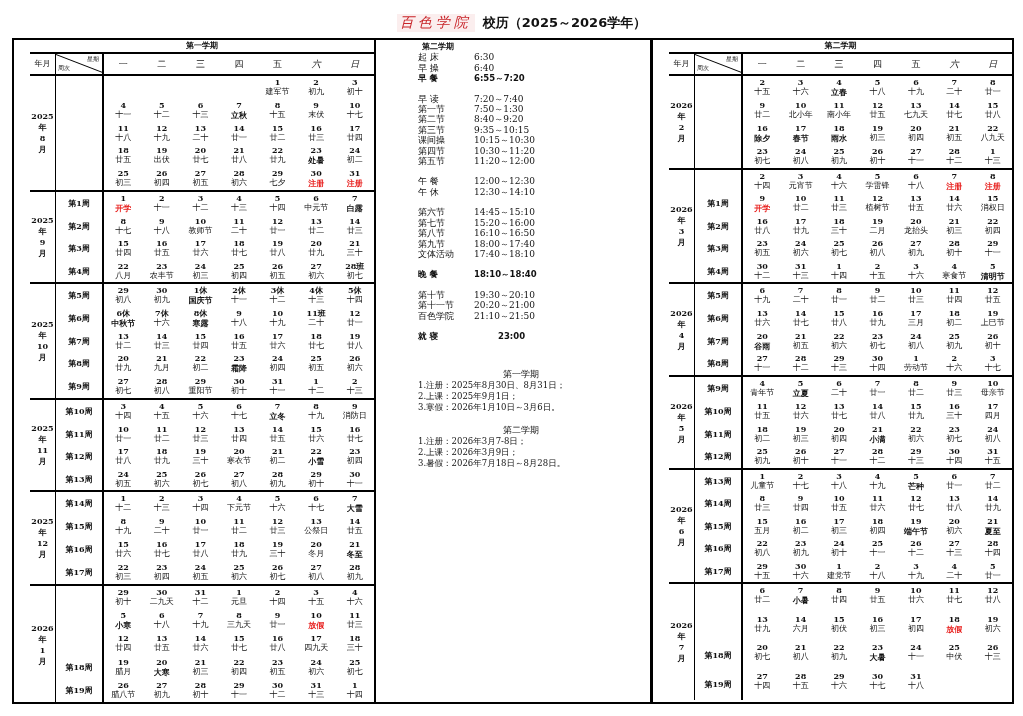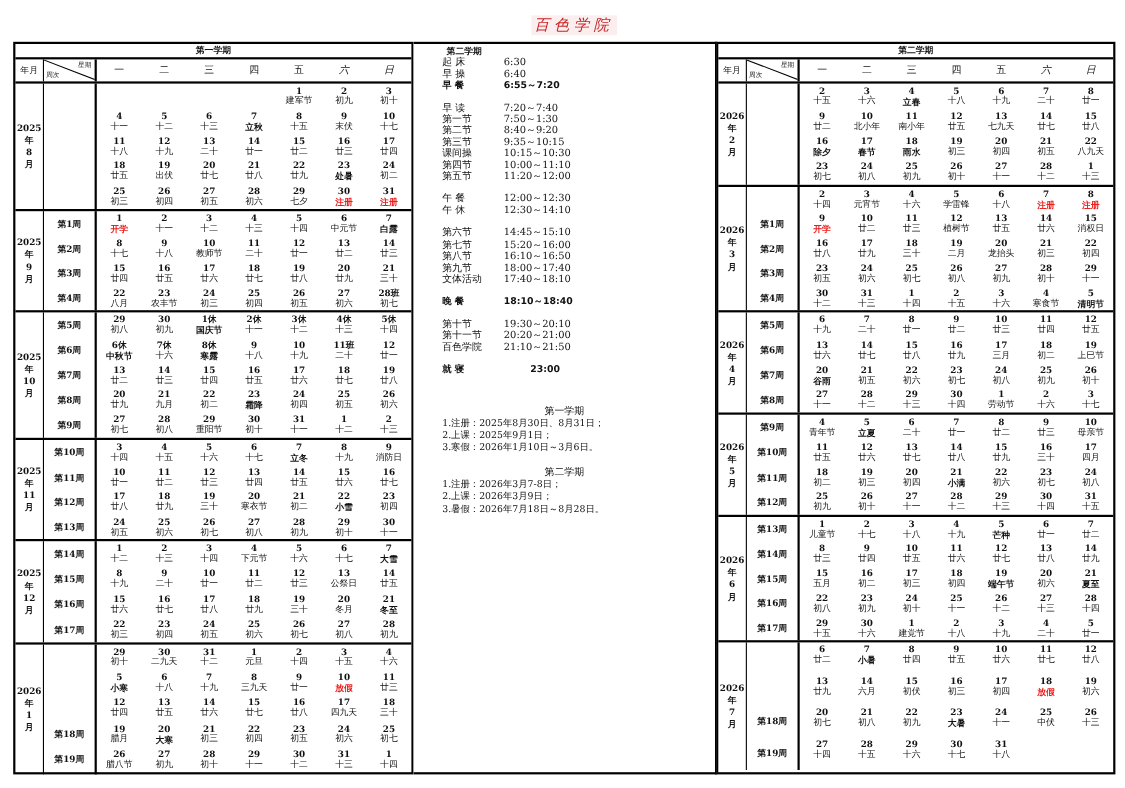--- a/index.html
+++ b/index.html
@@ -3,21 +3,21 @@
 <meta charset="utf-8">
 <style>
   * { box-sizing: border-box; margin: 0; padding: 0; }
   html, body { width: 1023px; height: 716px; background: #fff; overflow: hidden; }
   body { font-family: "DejaVu Serif", "Liberation Serif", serif; color: #111; font-size: 9px; position: relative; }
   .title-bar { position: absolute; top: 14px; left: 0; width: 1023px; height: 22px; text-align: center; }
   .title-inner { display: inline-flex; align-items: center; gap: 8px; margin-left: 20px; }
   .logo { font-family: "DejaVu Serif", serif; font-style: italic; color: #c8252a; font-size: 14px; letter-spacing: 4px; background: #fbeeee; padding: 0 3px; }
   .title { font-family: "DejaVu Sans", "Liberation Sans", sans-serif; font-weight: bold; font-size: 13px; }
 
-  .panel { position: absolute; top: 38px; border: 2px solid #000; background: #fff; }
+  .panel { position: absolute; top: 38px; border: 2px solid #000; background: #fff; padding-left: 16px; }
   .left-panel { left: 12px; width: 364px; height: 666px; }
   .mid-panel { left: 376px; width: 276px; height: 666px; border-left: none; }
   .right-panel { left: 651px; width: 363px; height: 666px; }
 
   .sem-head { height: 14px; border-bottom: 2px solid #000; text-align: center; font-family: "DejaVu Sans", sans-serif; font-weight: bold; font-size: 8px; line-height: 12px; }
   .col-head { display: flex; height: 22px; border-bottom: 2px solid #000; }
   .ch-ym { width: 26px; border-right: 1px solid #000; font-family: "DejaVu Sans", sans-serif; font-size: 8px; line-height: 20px; text-align: center; }
   .ch-wk { width: 48px; border-right: 2px solid #000; position: relative; overflow: hidden; font-size: 6px; font-family: "DejaVu Sans", sans-serif; }
   .ch-wk .diag { position: absolute; left: 0; top: 0; width: 56px; height: 1px; background: #000; transform-origin: 0 0; transform: rotate(21deg); }
   .ch-wk .xq { position: absolute; right: 3px; top: 1px; }
@@ -48,20 +48,21 @@
   .notes { padding: 28px 0 0 26px; font-size: 8.5px; line-height: 11px; }
   .notes h4 { text-align: center; font-size: 9px; font-weight: normal; margin-right: 26px; }
   .notes .gap { height: 12px; }
 </style>
 </head>
 <body>
 
 <div class="title-bar">
   <div class="title-inner">
     <span class="logo">百色学院</span>
+    <span class="title">校历（2025～2026学年）</span>
   </div>
 </div>
 
 <div class="panel left-panel">
   <div class="sem-head">第一学期</div>
   <div class="col-head">
     <div class="ch-ym">年月</div>
     <div class="ch-wk">
       <div class="diag"></div>
       <span class="xq">星期</span>
@@ -934,21 +935,21 @@
       <div class="row">
         <span class="k">第三节</span>
         <span class="v">9:35～10:15</span>
       </div>
       <div class="row">
         <span class="k">课间操</span>
         <span class="v">10:15～10:30</span>
       </div>
       <div class="row">
         <span class="k">第四节</span>
-        <span class="v">10:00～11:10</span>
+        <span class="v">10:30～11:20</span>
       </div>
       <div class="row">
         <span class="k">第五节</span>
         <span class="v">11:20～12:00</span>
       </div>
       <div class="gap"></div>
       <div class="row">
         <span class="k">午 餐</span>
         <span class="v">12:00～12:30</span>
       </div>

